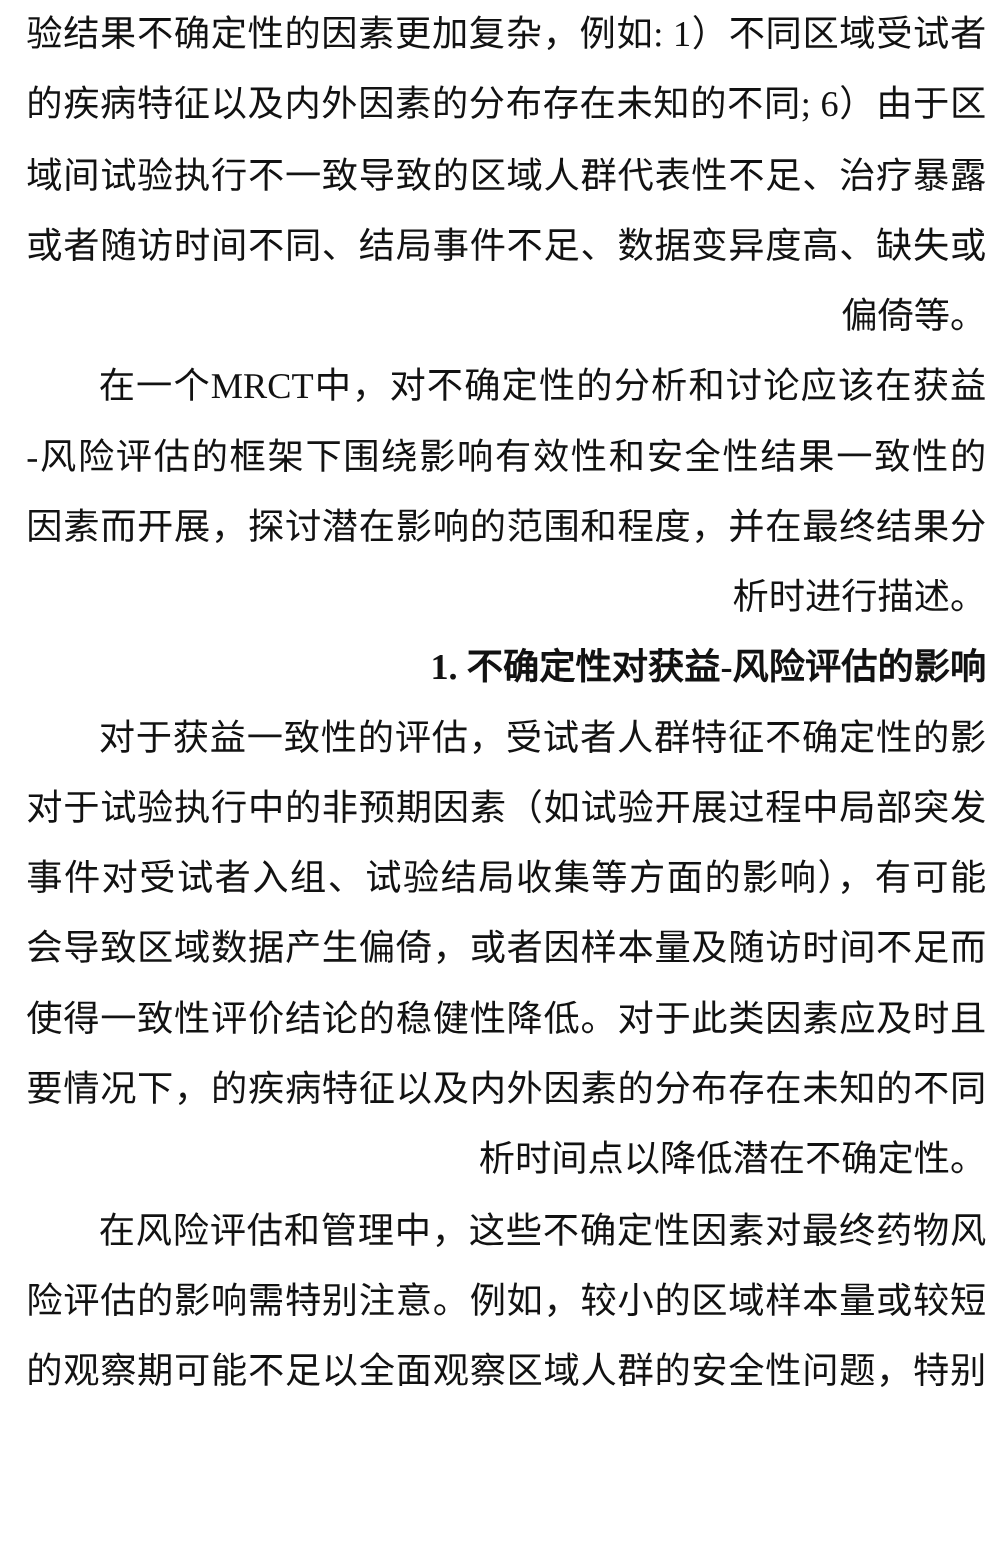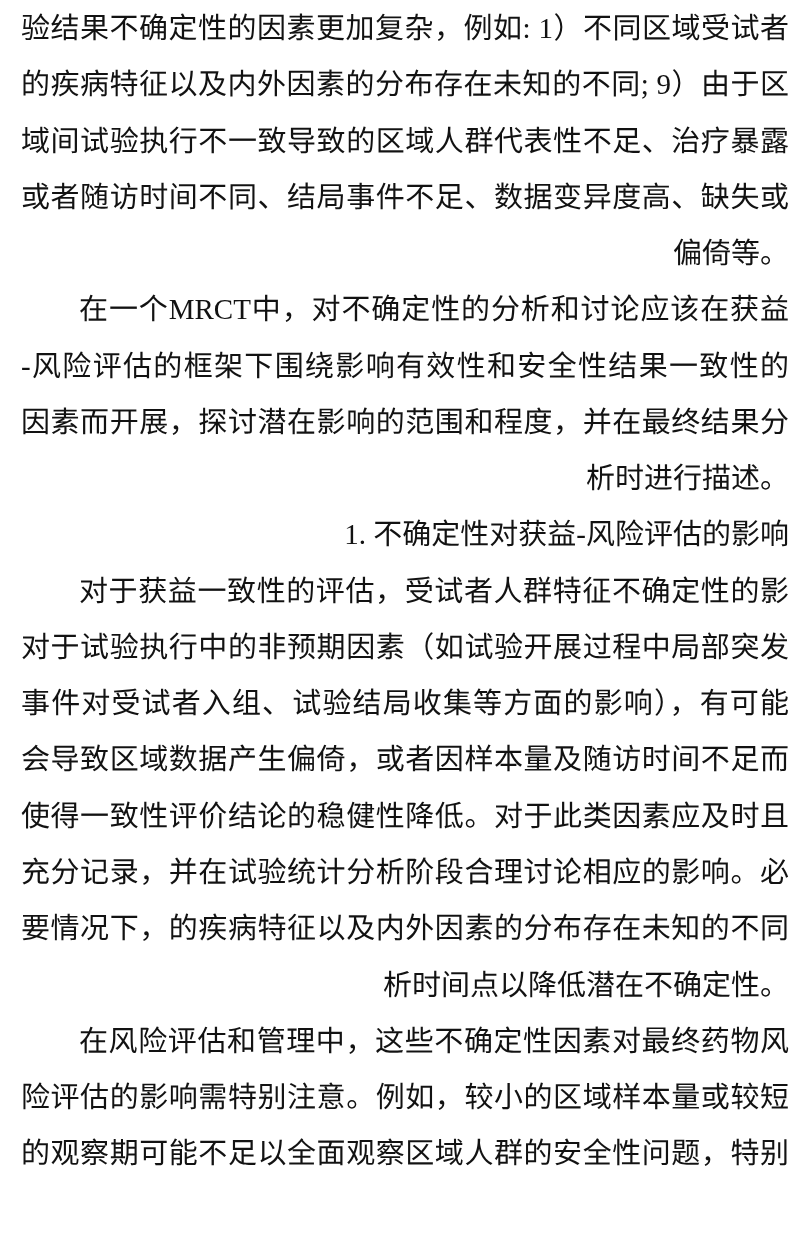--- a/index.html
+++ b/index.html
@@ -36,43 +36,42 @@
   .line.justify {
     text-align: justify;
     text-align-last: justify;
     text-justify: inter-character;
     font-family: Liberation Serif, serif;
   }
   .line.indent {
     text-indent: 58px;
   }
   .line.heading {
-    font-weight: 400;
+    font-weight: 700;
   }
 </style>
 </head>
 <body>
 
 <div class="page">
   <div class="text-column">
       <div class="line justify">验结果不确定性的因素更加复杂，例如: 1）不同区域受试者</div>
-      <div class="line justify">的疾病特征以及内外因素的分布存在未知的不同; 9）由于区</div>
+      <div class="line justify">的疾病特征以及内外因素的分布存在未知的不同; 6）由于区</div>
       <div class="line justify">域间试验执行不一致导致的区域人群代表性不足、治疗暴露</div>
       <div class="line justify">或者随访时间不同、结局事件不足、数据变异度高、缺失或</div>
       <div class="line">偏倚等。</div>
       <div class="line justify indent">在一个MRCT中，对不确定性的分析和讨论应该在获益</div>
       <div class="line justify">-风险评估的框架下围绕影响有效性和安全性结果一致性的</div>
       <div class="line justify">因素而开展，探讨潜在影响的范围和程度，并在最终结果分</div>
       <div class="line">析时进行描述。</div>
       <div class="line indent heading">1. 不确定性对获益-风险评估的影响</div>
       <div class="line justify indent">对于获益一致性的评估，受试者人群特征不确定性的影</div>
       <div class="line justify">对于试验执行中的非预期因素（如试验开展过程中局部突发</div>
       <div class="line justify">事件对受试者入组、试验结局收集等方面的影响），有可能</div>
       <div class="line justify">会导致区域数据产生偏倚，或者因样本量及随访时间不足而</div>
       <div class="line justify">使得一致性评价结论的稳健性降低。对于此类因素应及时且</div>
-      <div class="line justify">充分记录，并在试验统计分析阶段合理讨论相应的影响。必</div>
       <div class="line justify">要情况下，的疾病特征以及内外因素的分布存在未知的不同</div>
       <div class="line">析时间点以降低潜在不确定性。</div>
       <div class="line justify indent">在风险评估和管理中，这些不确定性因素对最终药物风</div>
       <div class="line justify">险评估的影响需特别注意。例如，较小的区域样本量或较短</div>
       <div class="line justify">的观察期可能不足以全面观察区域人群的安全性问题，特别</div>
     </div>
 </div>
 
 </body></html>

